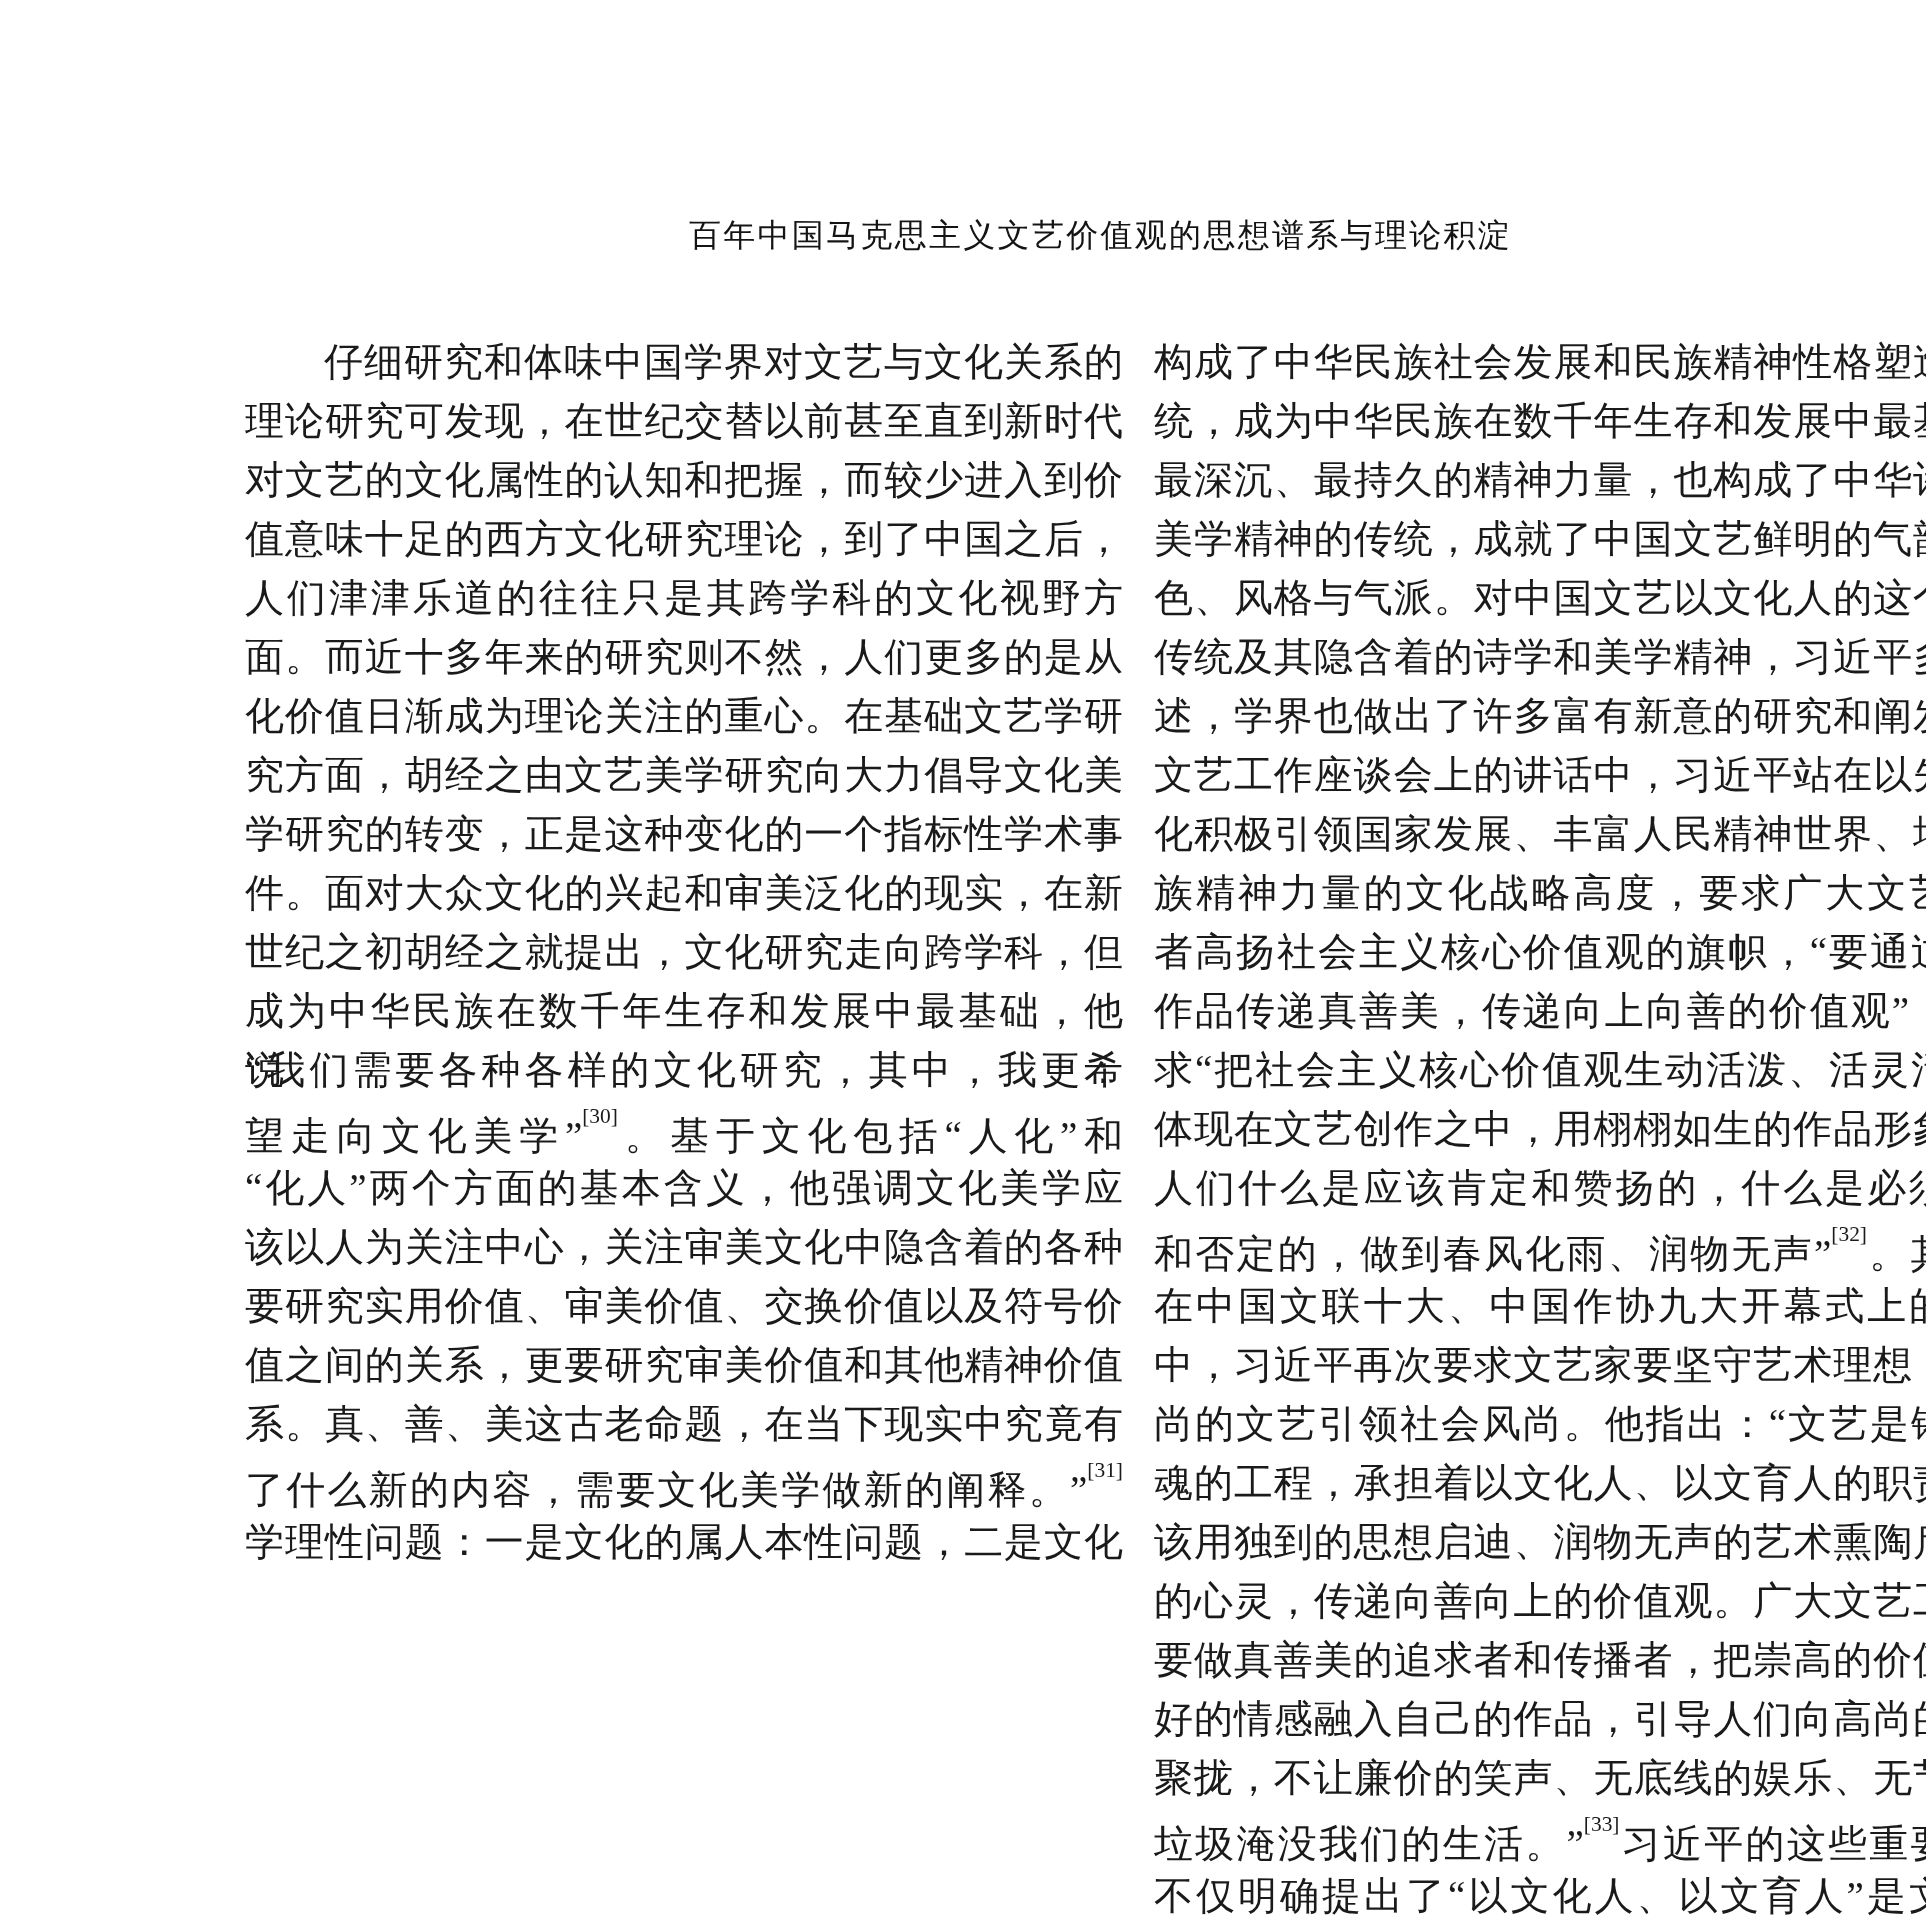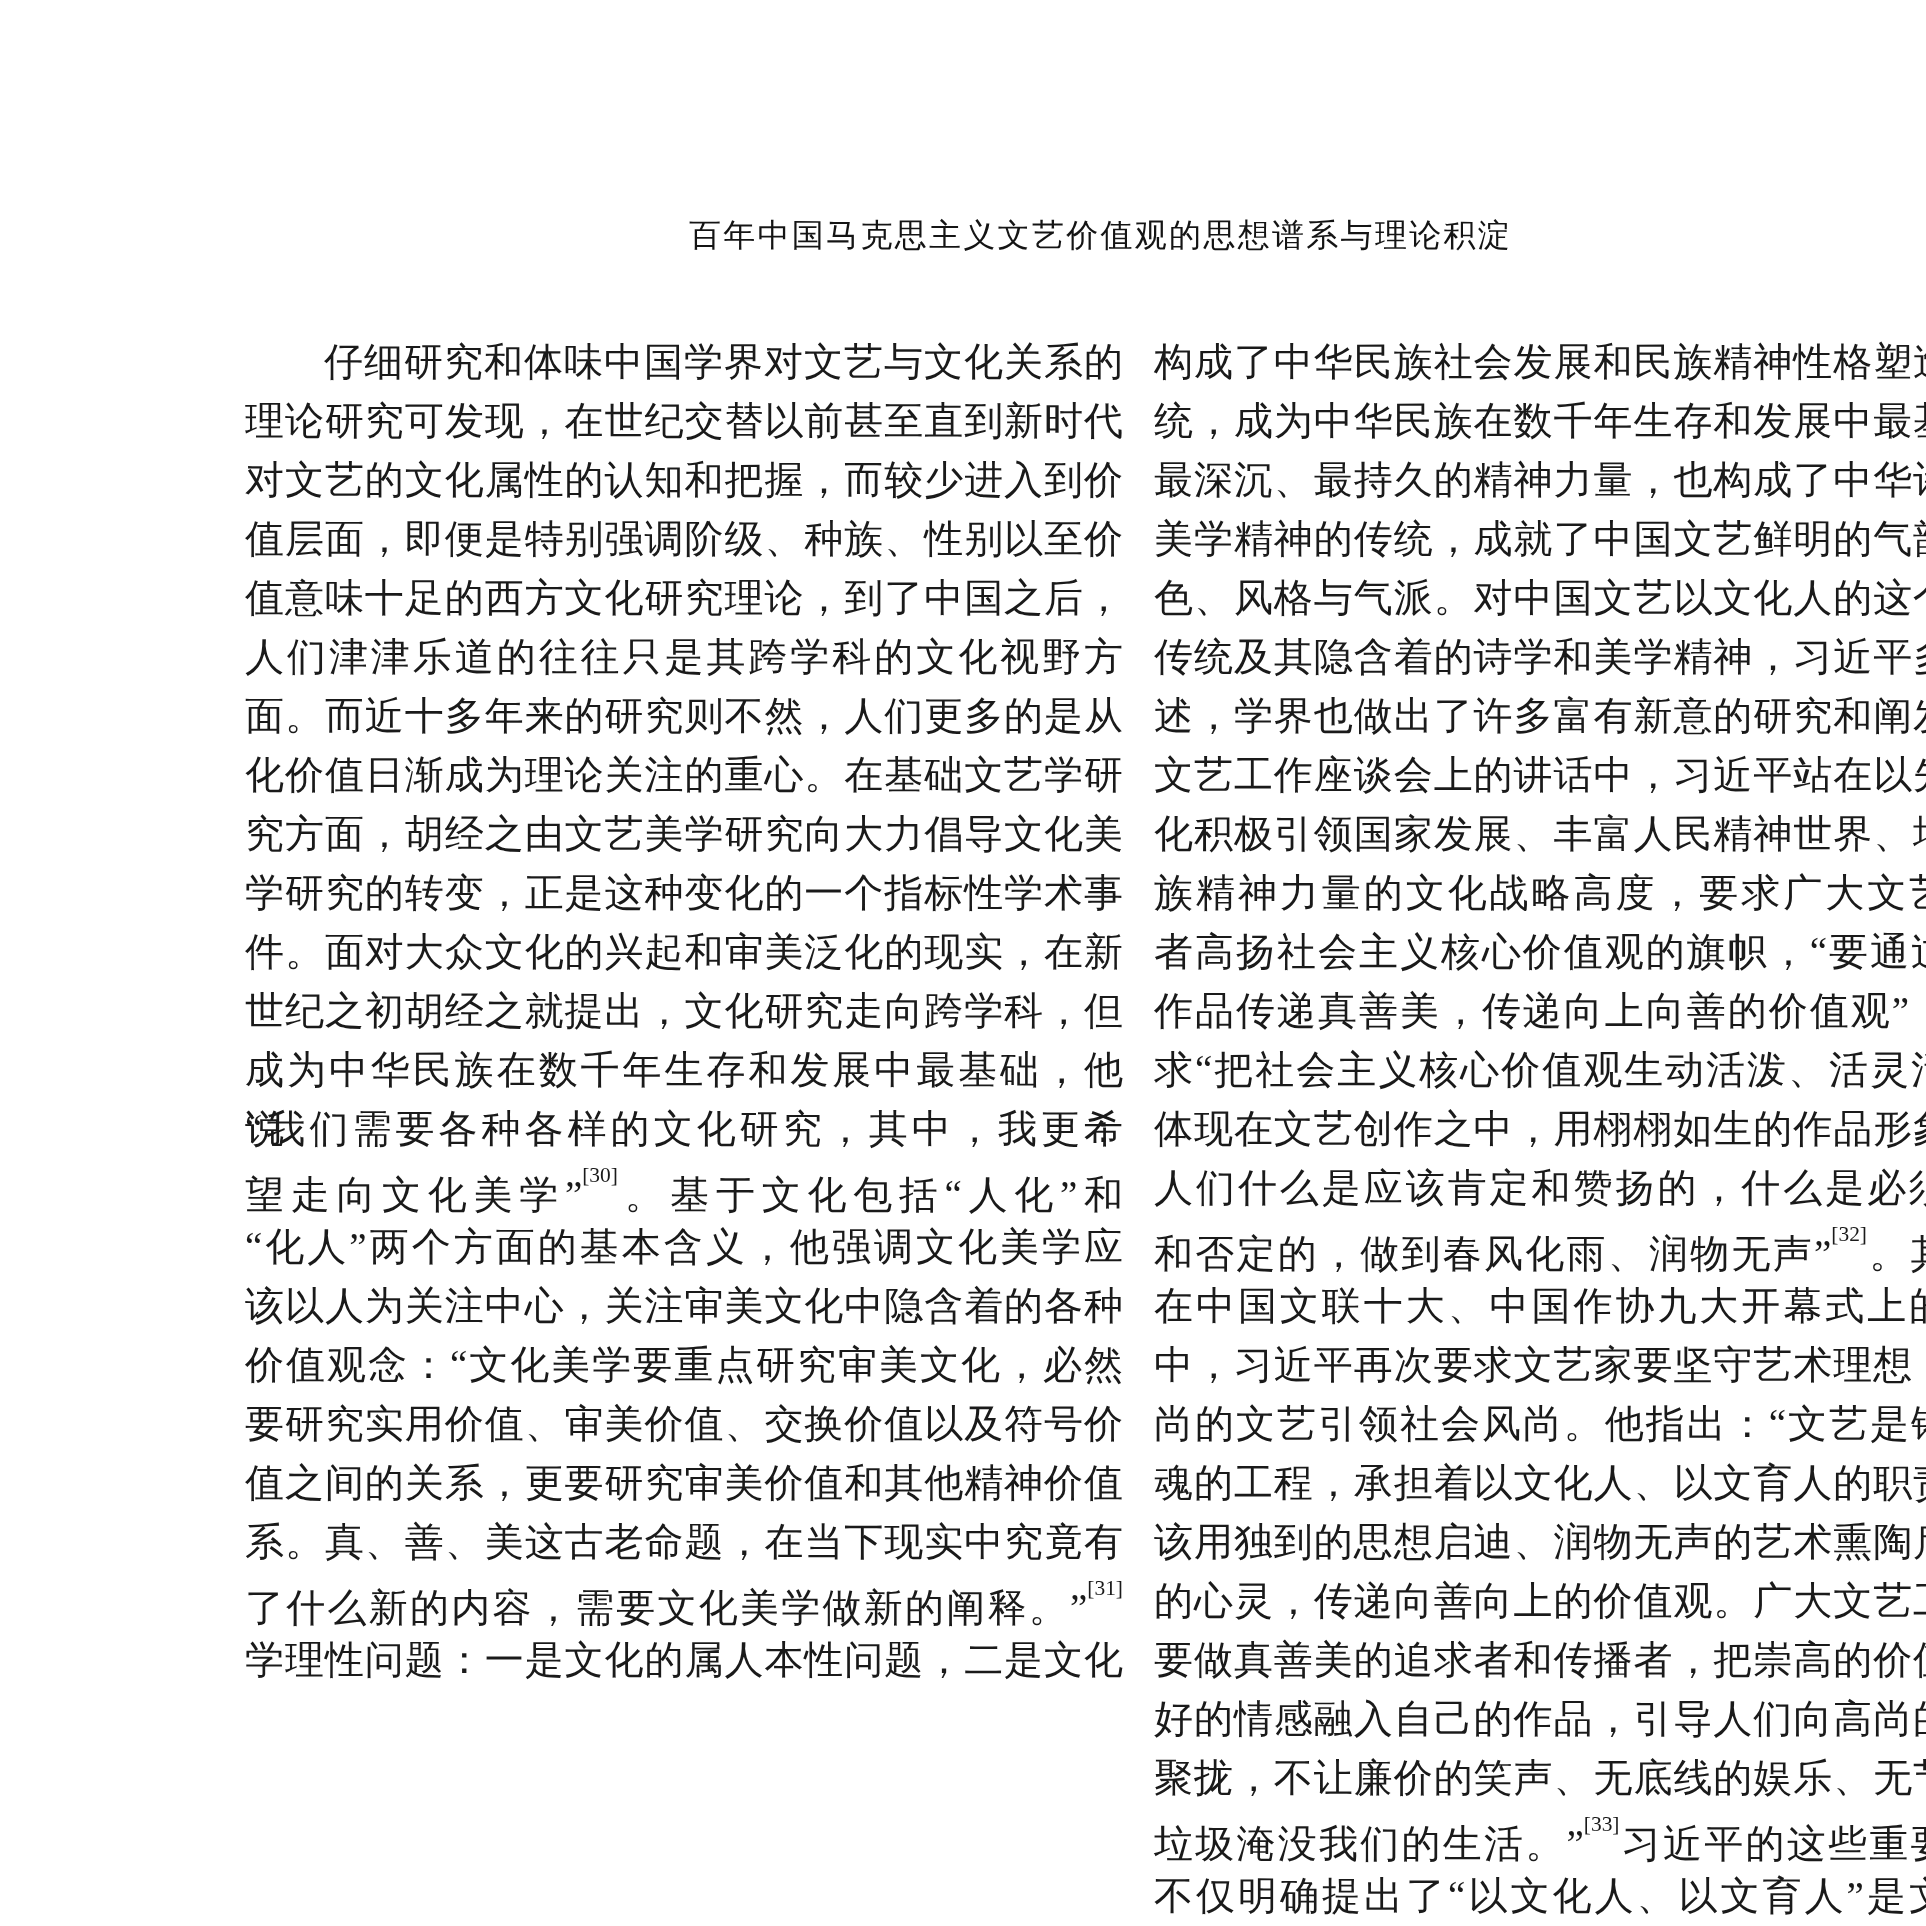--- a/index.html
+++ b/index.html
@@ -51,35 +51,33 @@
 </head>
 <body>
 
 <div class="page">
   <div class="header-title">百年中国马克思主义文艺价值观的思想谱系与理论积淀</div>
 
   <div class="col col-left">
       <div class="line indent">仔细研究和体味中国学界对文艺与文化关系的</div>
       <div class="line">理论研究可发现，在世纪交替以前甚至直到新时代</div>
       <div class="line">对文艺的文化属性的认知和把握，而较少进入到价</div>
-      <div class="line">值层面，即便是特别强调阶级、种族、性别以至价</div>
       <div class="line">值意味十足的西方文化研究理论，到了中国之后，</div>
       <div class="line">人们津津乐道的往往只是其跨学科的文化视野方</div>
       <div class="line">面。而近十多年来的研究则不然，人们更多的是从</div>
       <div class="line">化价值日渐成为理论关注的重心。在基础文艺学研</div>
       <div class="line">究方面，胡经之由文艺美学研究向大力倡导文化美</div>
       <div class="line">学研究的转变，正是这种变化的一个指标性学术事</div>
       <div class="line">件。面对大众文化的兴起和审美泛化的现实，在新</div>
       <div class="line">世纪之初胡经之就提出，文化研究走向跨学科，但</div>
       <div class="line">成为中华民族在数千年生存和发展中最基础，他说：</div>
       <div class="line">“我们需要各种各样的文化研究，其中，我更希</div>
       <div class="line">望走向文化美学”<sup class="ref">[30]</sup>。基于文化包括“人化”和</div>
       <div class="line">“化人”两个方面的基本含义，他强调文化美学应</div>
       <div class="line">该以人为关注中心，关注审美文化中隐含着的各种</div>
-      <div class="line">价值观念：“文化美学要重点研究审美文化，必然</div>
       <div class="line">要研究实用价值、审美价值、交换价值以及符号价</div>
       <div class="line">值之间的关系，更要研究审美价值和其他精神价值</div>
       <div class="line">系。真、善、美这古老命题，在当下现实中究竟有</div>
       <div class="line">了什么新的内容，需要文化美学做新的阐释。”<sup class="ref">[31]</sup></div>
       <div class="line">学理性问题：一是文化的属人本性问题，二是文化</div>
     </div>
 
   <div class="col col-right">
       <div class="line">构成了中华民族社会发展和民族精神性格塑造的传</div>
       <div class="line">统，成为中华民族在数千年生存和发展中最基础、</div>

